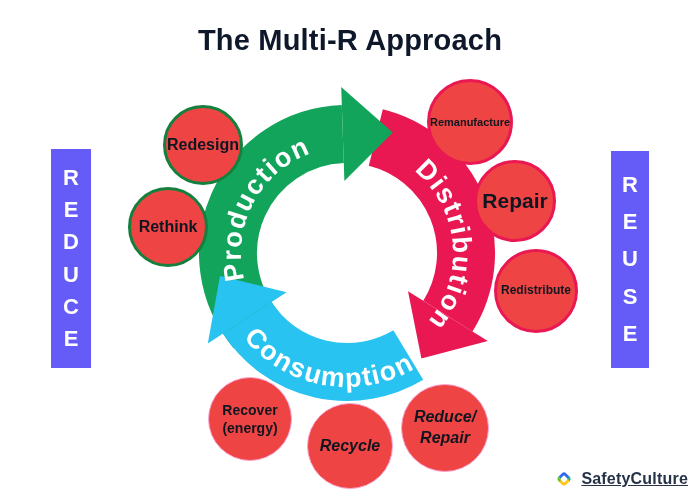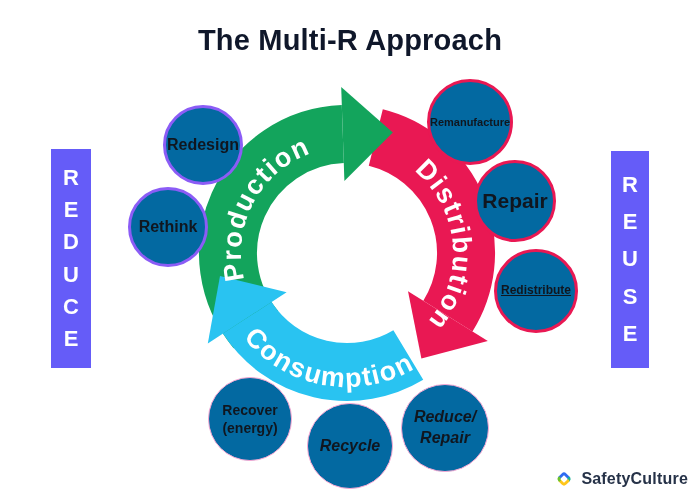--- a/index.html
+++ b/index.html
@@ -17,39 +17,39 @@
     font-size:22px;line-height:1;padding:8px 0;box-sizing:border-box;
   }
   .banner-left{left:51px;top:149px;width:40px;height:219px;}
   .banner-right{left:611px;top:151px;width:38px;height:217px;}
   .ring{position:absolute;left:177px;top:83px;width:340px;height:340px;}
   .arc-label{
     fill:#ffffff;font-weight:bold;font-size:27px;letter-spacing:1.5px;
     font-family:"Liberation Sans",sans-serif;
   }
   .node{
-    position:absolute;border-radius:50%;background:#0369a1;box-sizing:border-box;
+    position:absolute;border-radius:50%;background:#ef4444;box-sizing:border-box;
     display:flex;flex-direction:column;align-items:center;justify-content:center;
     font-weight:bold;color:#10161f;text-align:center;line-height:1.3;
   }
-  .node.g{border:3px solid #8b5cf6;}
+  .node.g{border:3px solid #15803d;}
   .node.r{border:3px solid #e91853;}
   .node.c{border:1px solid #f9a8d4;}
   .n-redesign{left:163px;top:105px;width:80px;height:80px;font-size:16px;}
   .n-rethink{left:128px;top:187px;width:80px;height:80px;font-size:16px;}
   .n-remanufacture{left:427px;top:79px;width:86px;height:86px;font-size:11px;}
   .n-repair{left:474px;top:160px;width:82px;height:82px;font-size:21px;}
-  .n-redistribute{left:494px;top:249px;width:84px;height:84px;font-size:12px;text-decoration:underline;}
+  .n-redistribute{left:494px;top:249px;width:84px;height:84px;font-size:12px;}
   .n-recover{left:208px;top:377px;width:84px;height:84px;font-size:14px;}
   .n-recycle{left:307px;top:403px;width:86px;height:86px;font-size:16px;font-style:italic;}
   .n-reduce-reuse{left:401px;top:384px;width:88px;height:88px;font-size:16px;font-style:italic;}
   .logo{
     position:absolute;right:12px;bottom:10px;display:flex;align-items:center;gap:6px;
   }
-  .logo-text{font-size:16px;font-weight:bold;color:#263248;letter-spacing:.2px;}
+  .logo-text{font-size:16px;font-weight:bold;color:#263248;letter-spacing:.2px;text-decoration:underline;}
 </style>
 </head>
 <body>
 
 <div class="title">The Multi-R Approach</div>
 
 <div class="banner banner-left" aria-label="REDUCE">
   <span>R</span>
   <span>E</span>
   <span>D</span>

